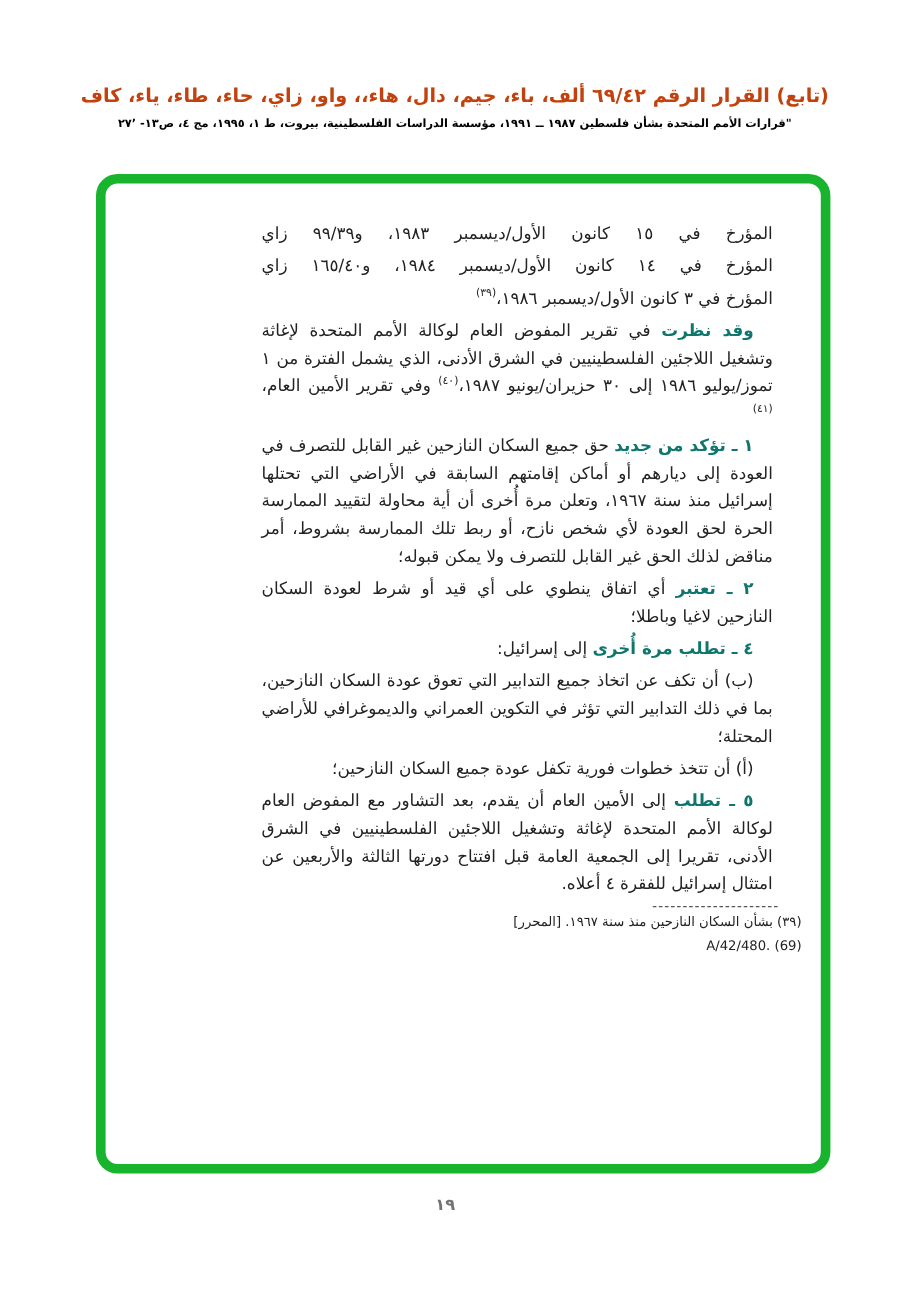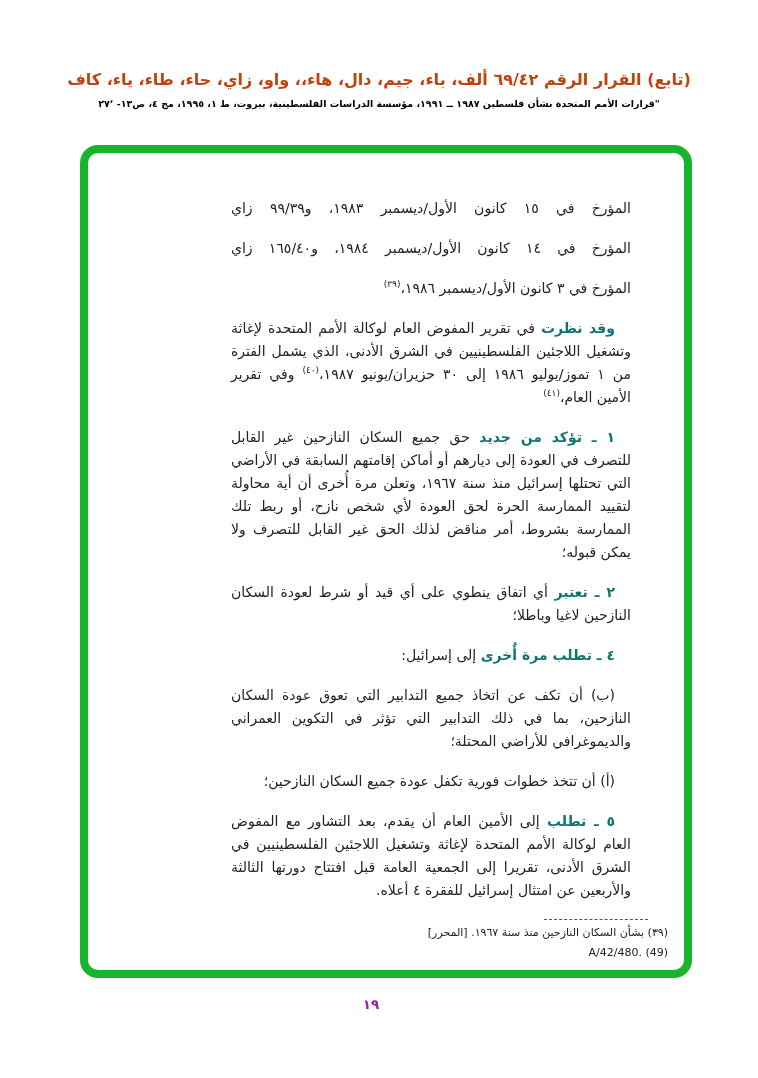--- a/index.html
+++ b/index.html
@@ -50,21 +50,21 @@
     text-align: justify;
     color: #222;
   }
   .dated-line {
     text-align: justify;
     text-align-last: justify;
   }
   .dated-last {
     text-align-last: right;
   }
-  .para { margin: 17px; text-indent: 16px; }
+  .para { margin: 4px; text-indent: 16px; }
   .para.no-indent { text-indent: 0; }
   .para b { font-weight: bold; color: #0f766e; }
   sup.fnref {
     font-size: 9px;
     line-height: 0;
     vertical-align: 6px;
   }
   .footnote-sep {
     width: 104px;
     border: 0;
@@ -79,21 +79,21 @@
     text-align: justify;
     color: #222;
   }
   .footnote { margin-bottom: 3px; }
   .page-number {
     position: absolute;
     top: 996px; left: 0; right: 16px;
     text-align: center;
     font-size: 13.5px;
     font-weight: bold;
-    color: #a21caf;
+    color: #737373;
     direction: rtl;
   }
 </style>
 </head>
 <body>
 
 <header class="page-header">
   <div class="header-line1">(تابع) القرار الرقم ٦٩/٤٢ ألف، باء، جيم، دال، هاء،، واو، زاي، حاء، طاء، ياء، كاف</div>
   <div class="header-line2">"قرارات الأمم المتحدة بشأن فلسطين ١٩٨٧ ــ ١٩٩١، مؤسسة الدراسات الفلسطينية، بيروت، ط ١، ١٩٩٥، مج ٤، ص١٣- ٢٧ʼ</div>
 </header>
@@ -120,18 +120,18 @@
       <p class="para"><span>(أ) أن تتخذ خطوات فورية تكفل عودة جميع السكان النازحين؛</span></p>
 
       <p class="para"><b>٥ ـ تطلب</b><span> إلى الأمين العام أن يقدم، بعد التشاور مع المفوض العام لوكالة الأمم المتحدة لإغاثة وتشغيل اللاجئين الفلسطينيين في الشرق الأدنى، تقريرا إلى الجمعية العامة قبل افتتاح دورتها الثالثة والأربعين عن امتثال إسرائيل للفقرة ٤ أعلاه.</span></p>
 
     </div>
 
     <hr class="footnote-sep">
 
     <div class="footnotes">
       <div class="footnote">(٣٩) بشأن السكان النازحين منذ سنة ١٩٦٧. [المحرر]</div>
-      <div class="footnote">(49) A/42/480.‎</div>
+      <div class="footnote">(69) A/42/480.‎</div>
     </div>
   </div>
 </div>
 
 <div class="page-number">١٩</div>
 
 </body></html>

